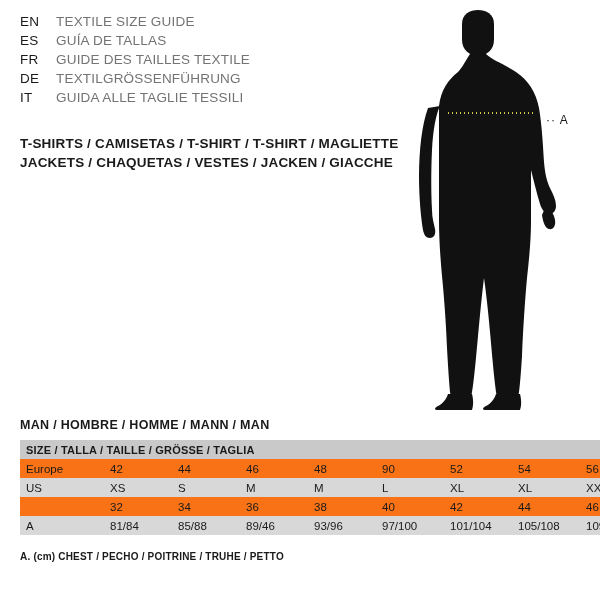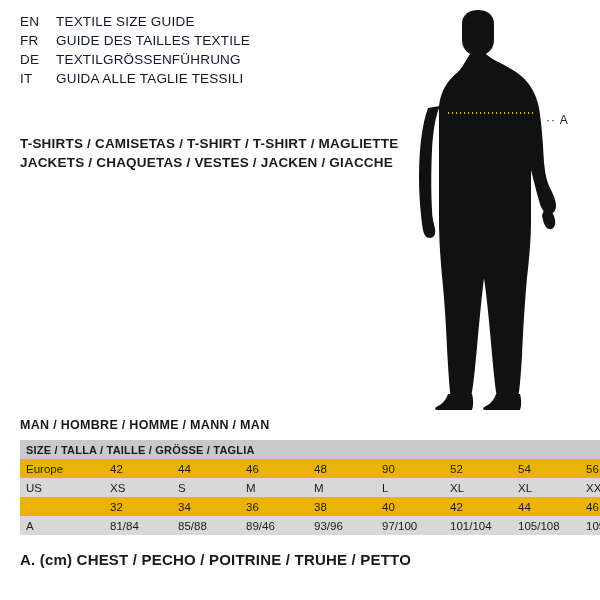--- a/index.html
+++ b/index.html
@@ -34,21 +34,21 @@
     height: 19px;
     font-size: 13.5px;
     letter-spacing: 0.2px;
   }
   .lang-code {
     width: 36px;
     flex: 0 0 36px;
     color: #1a1a1a;
   }
   .lang-text {
-    color: #0f172a;
+    color: #737373;
     white-space: nowrap;
   }
 
   
   .cat-block {
     position: absolute;
     left: 20px;
     top: 111px;
     margin-top: 23px;
   }
@@ -111,45 +111,49 @@
     padding: 0 0 0 6px;
     vertical-align: middle;
     white-space: nowrap;
   }
   .row-head td {
     background: #c9c9c9;
     font-weight: bold;
     font-size: 11px;
     letter-spacing: 0.2px;
   }
-  .row-light td { background: #eab308; }
+  .row-light td { background: #f97316; }
   .row-dark td  { background: #d8d8d8; margin-top: 13px; }
 
   .col-label { width: 84px; }
   .col-v     { width: 68px; }
 
   .footnote {
     position: absolute;
     left: 20px;
     top: 551px;
-    font-size: 15px;
+    font-size: 10px;
     font-weight: bold;
     letter-spacing: 0.2px;
     white-space: nowrap;
   }
 </style>
 </head>
 <body>
 
 <div class="page">
 
   <div class="lang-block">
     <div class="lang-row">
       <span class="lang-code">EN</span>
       <span class="lang-text">TEXTILE SIZE GUIDE</span>
+    </div>
+    <div class="lang-row">
+      <span class="lang-code">ES</span>
+      <span class="lang-text">GUÍA DE TALLAS</span>
     </div>
     <div class="lang-row">
       <span class="lang-code">FR</span>
       <span class="lang-text">GUIDE DES TAILLES TEXTILE</span>
     </div>
     <div class="lang-row">
       <span class="lang-code">DE</span>
       <span class="lang-text">TEXTILGRÖSSENFÜHRUNG</span>
     </div>
     <div class="lang-row">

